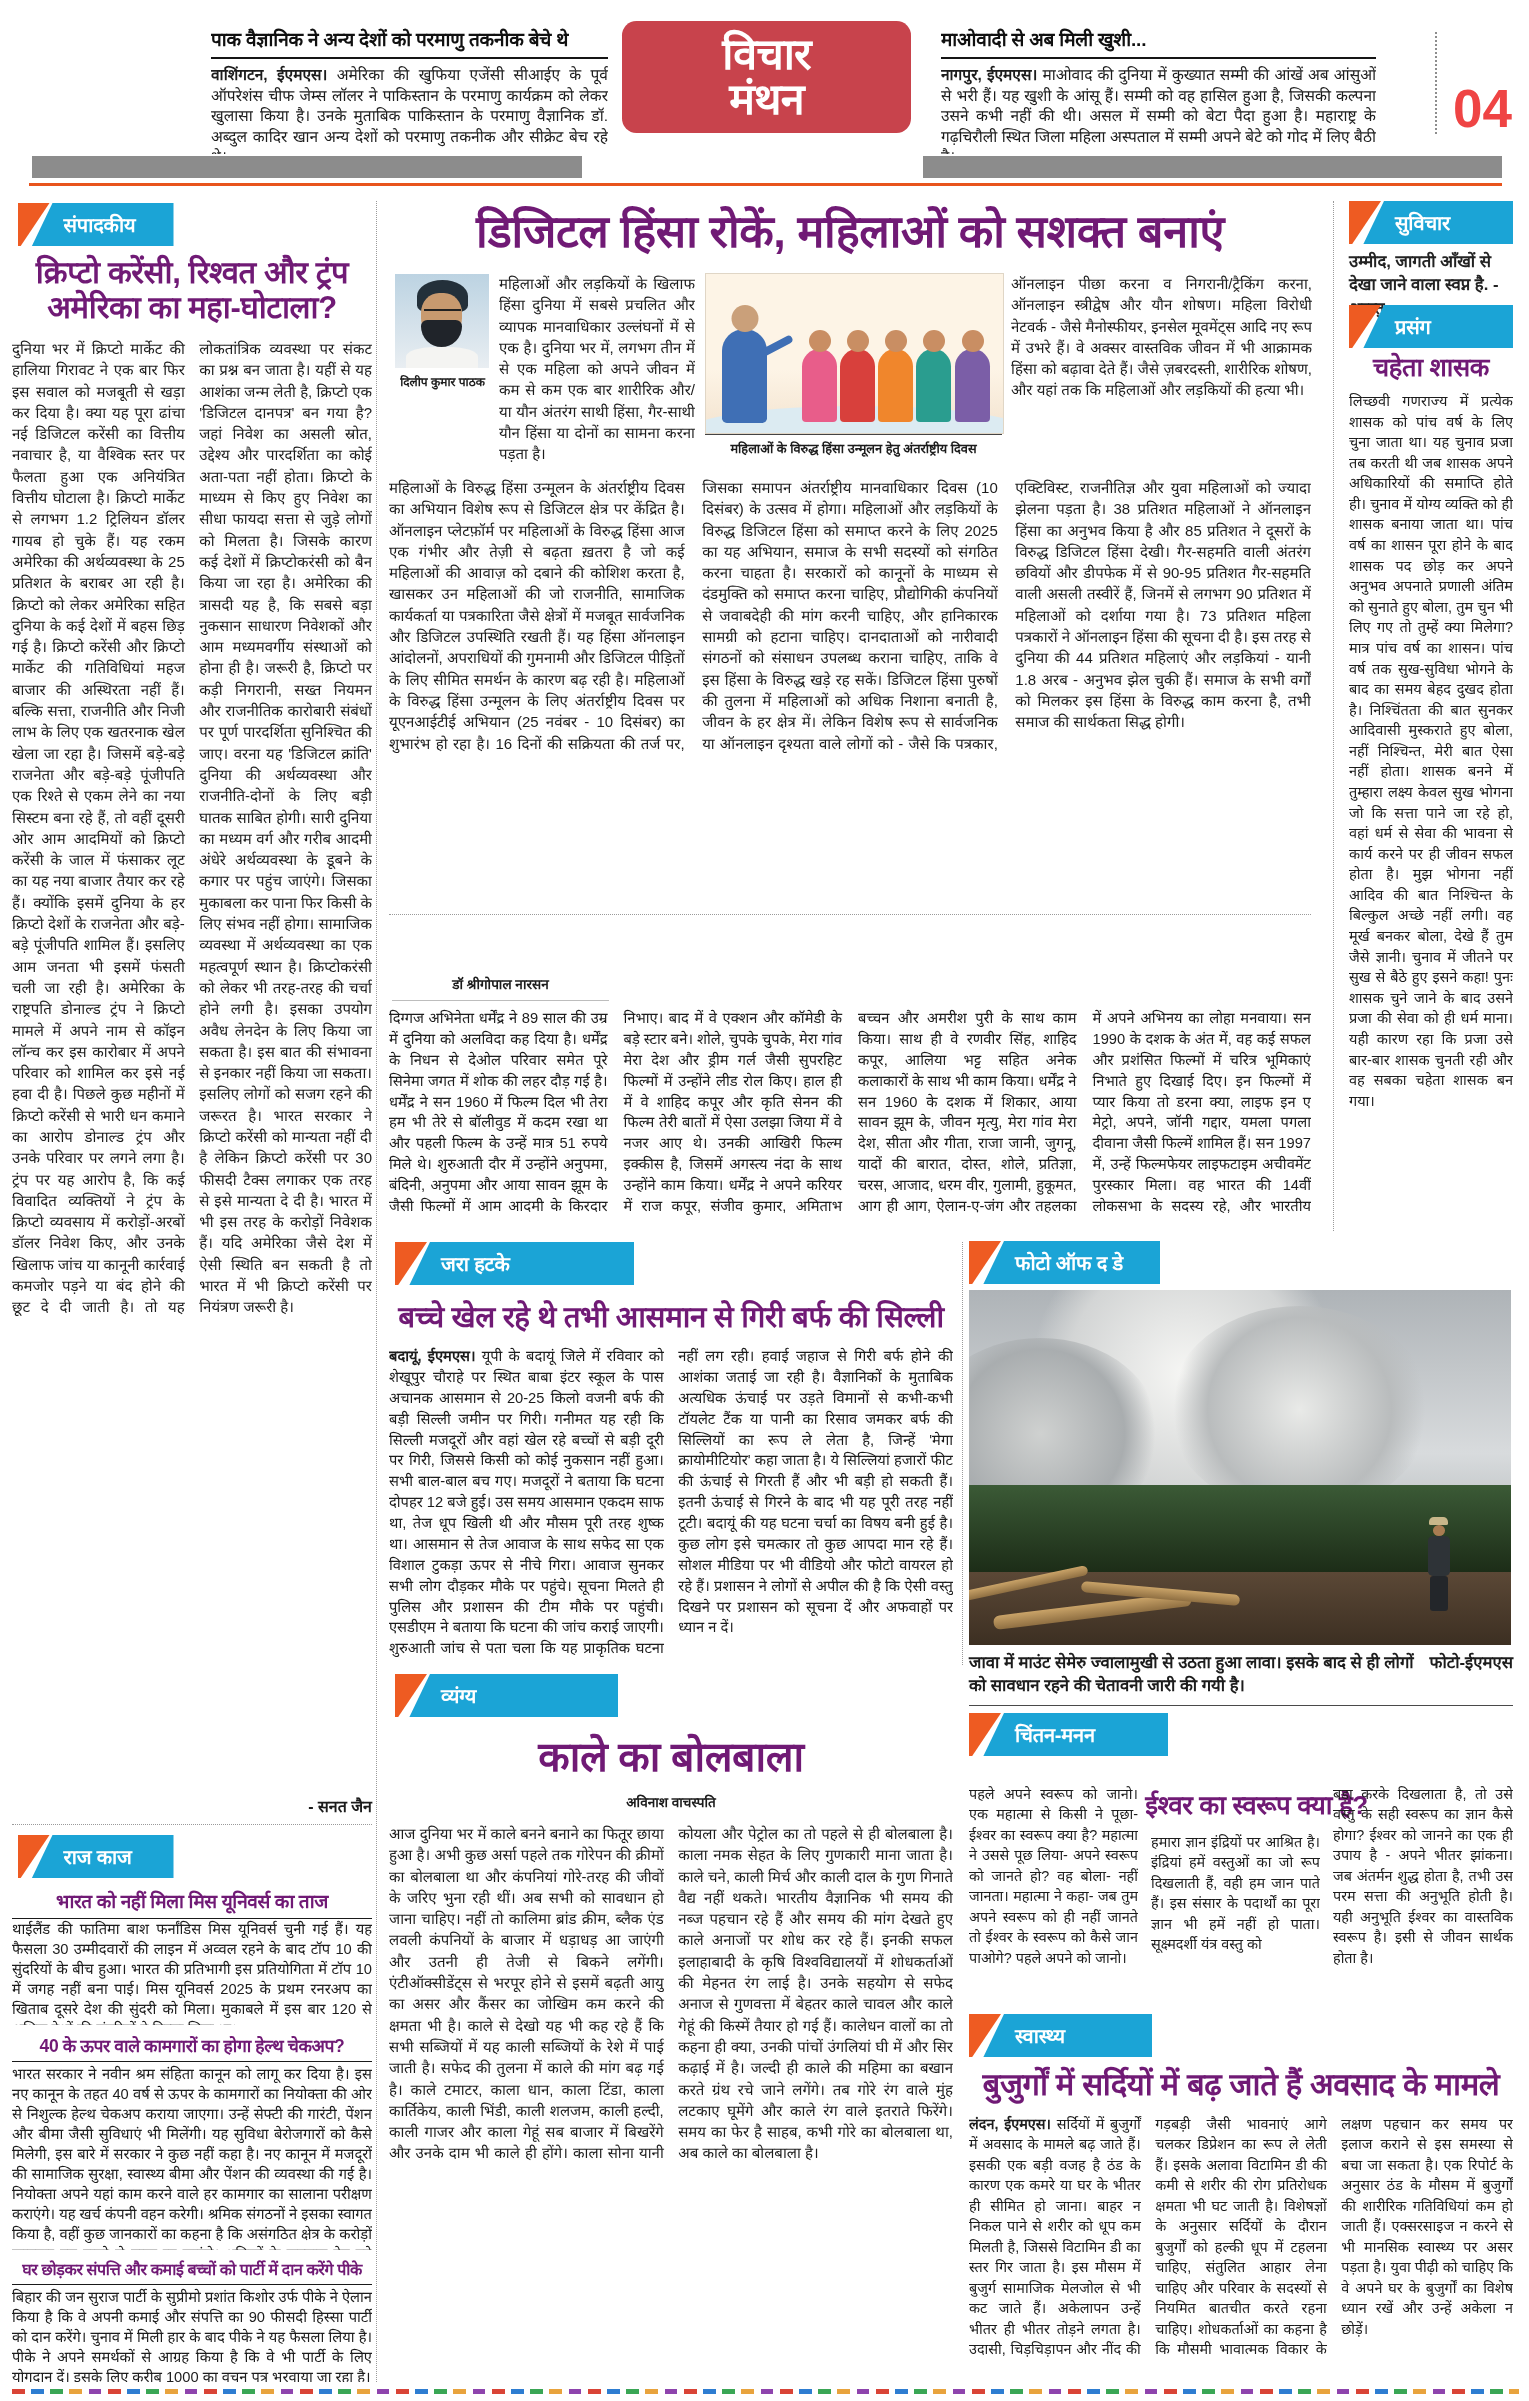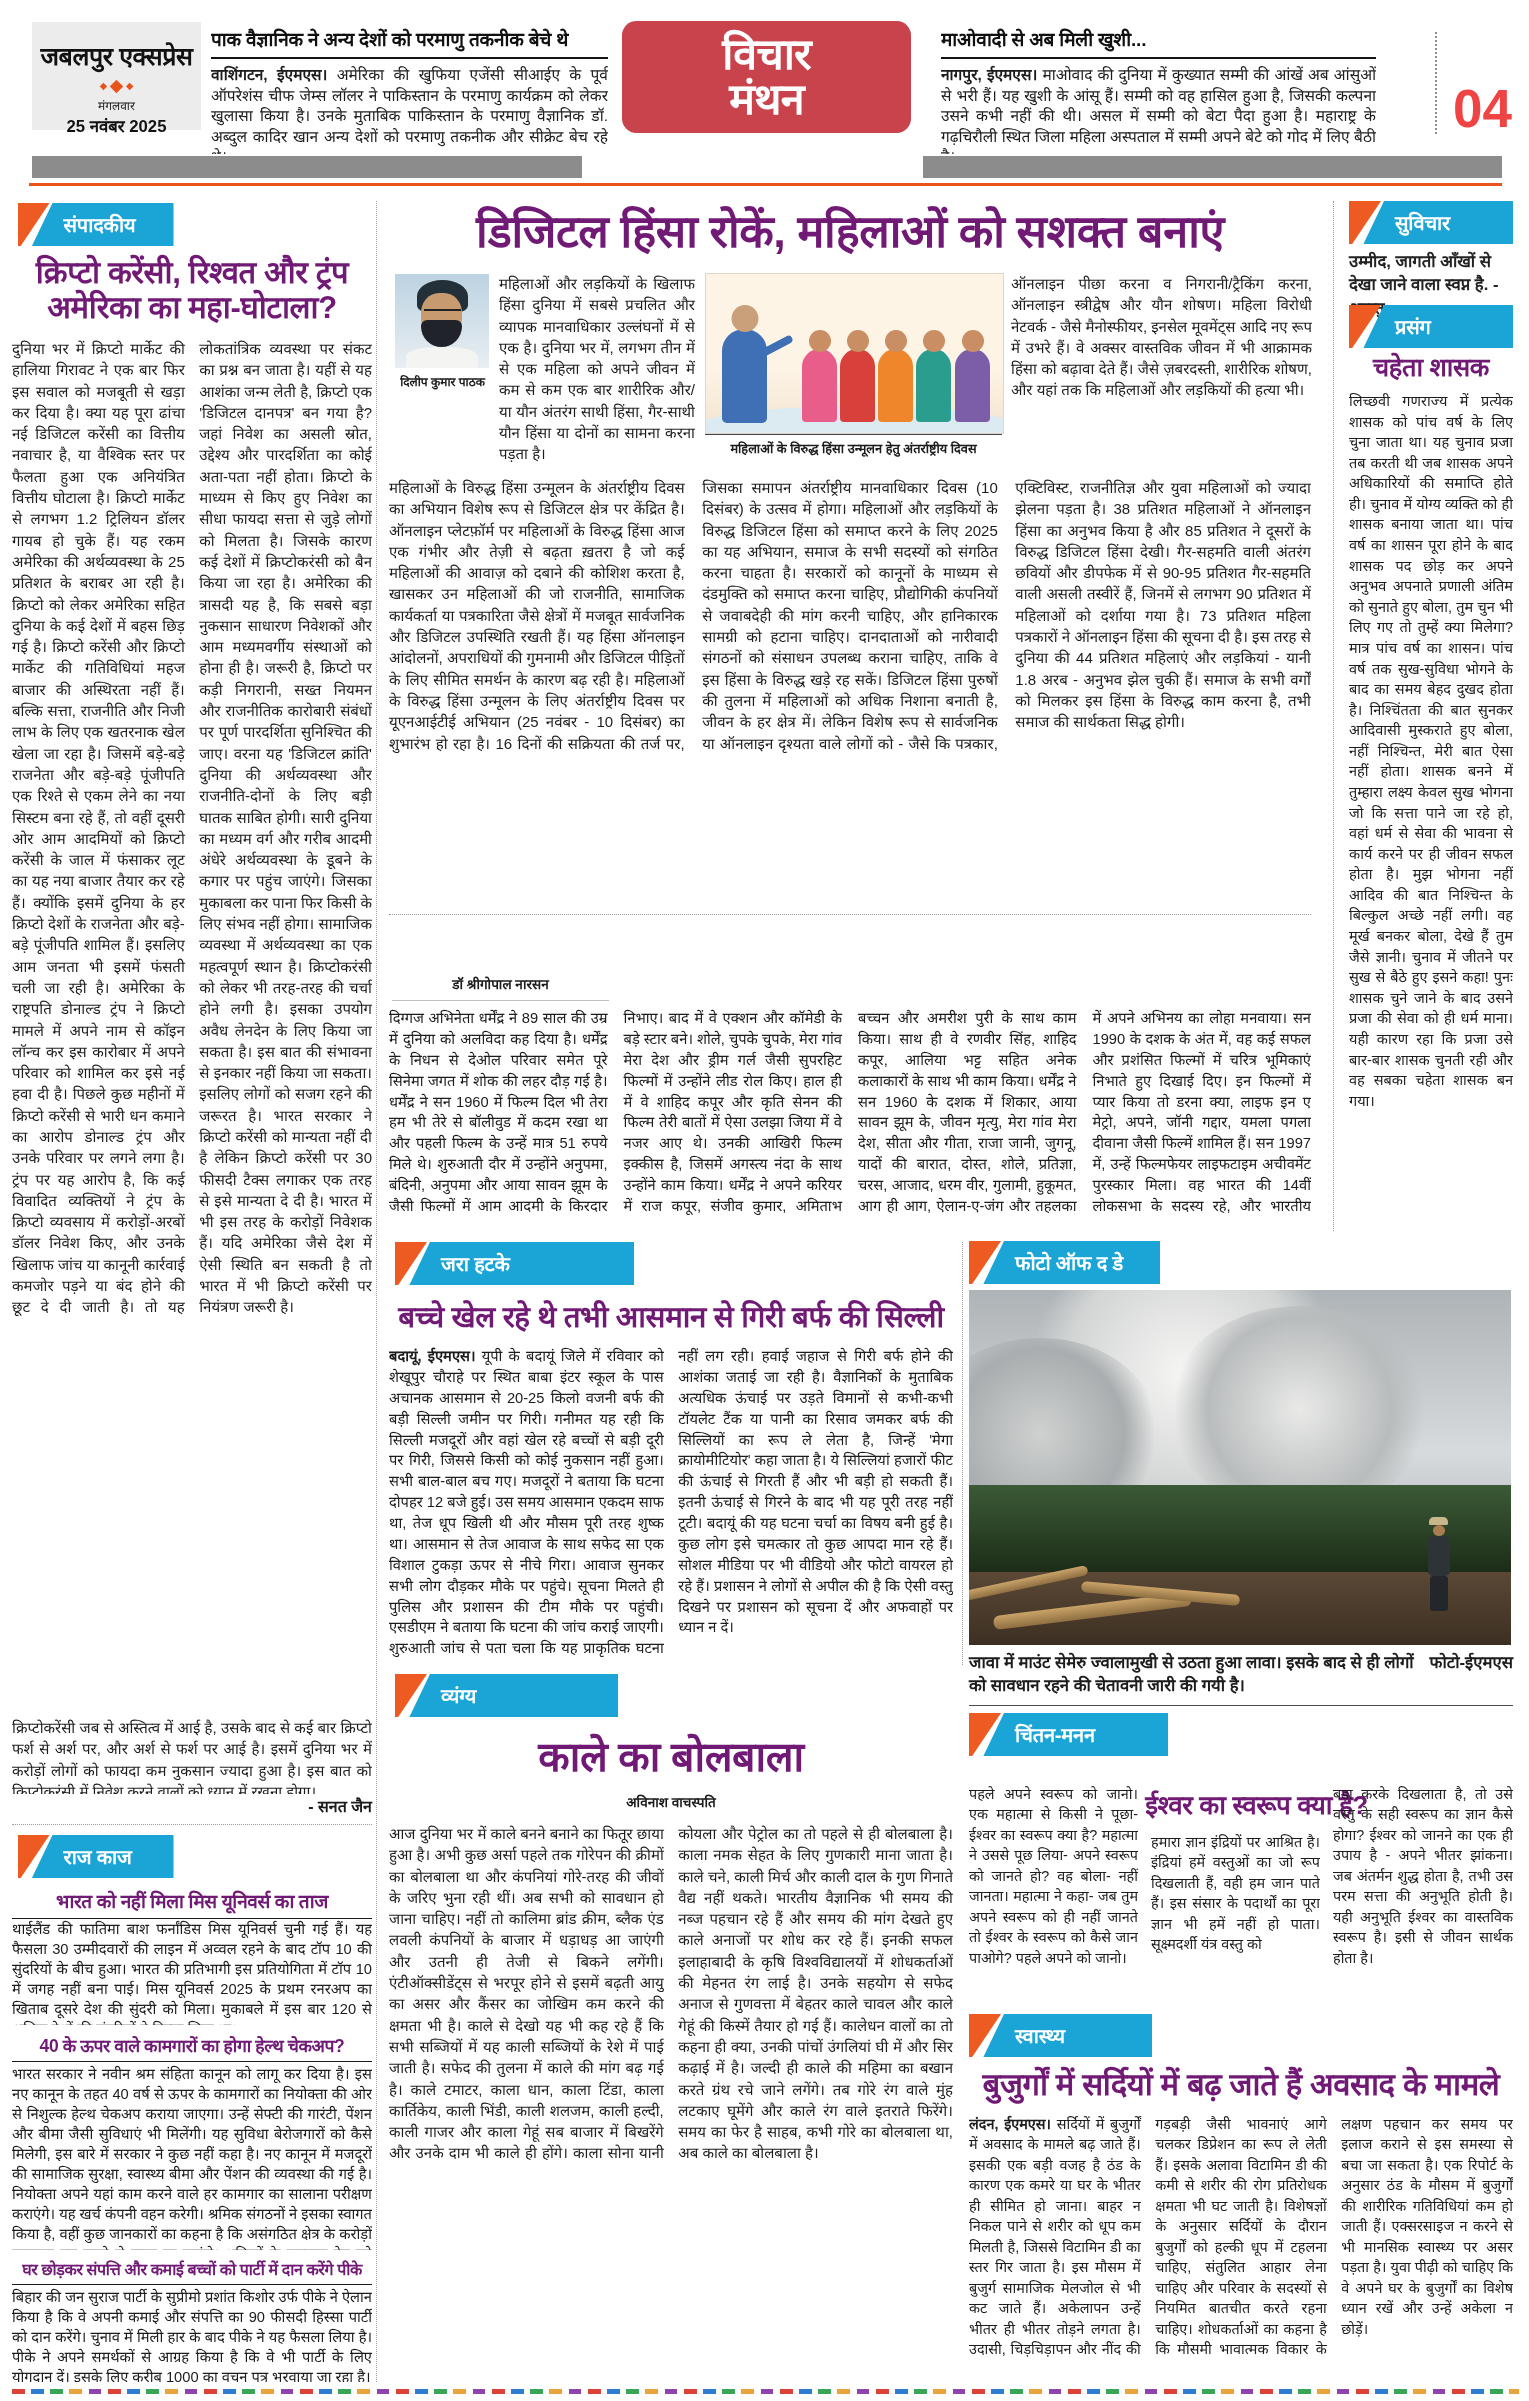--- a/index.html
+++ b/index.html
@@ -113,26 +113,20 @@
   .rk-b{width:360px;left:12px;font-size:14.7px;line-height:1.36;text-align:justify;overflow:hidden;}
   
   .bottom-strip{left:12px;top:2389px;width:1507px;height:4.8px;
     background:repeating-linear-gradient(90deg,#d94436 0 12.8px,#fff 12.8px 19px,#2e7dd1 19px 32px,#fff 32px 38px,#3aa655 38px 51px,#fff 51px 57px,#e8a33d 57px 70px,#fff 70px 77px,#8e44ad 77px 89px,#fff 89px 96px);}
 </style>
 </head>
 <body>
 
 <div id="page">
 
-  <div class="abs masthead">
-    <div class="m-name">जबलपुर एक्सप्रेस</div>
-    <div class="m-diam"><span>◆</span> <span class="big">◆</span> <span>◆</span></div>
-    <div class="m-day">मंगलवार</div>
-    <div class="m-date">25 नवंबर 2025</div>
-  </div>
 
   <div class="abs brief" style="left:211px;width:397px;">
     <div class="brief-h">पाक वैज्ञानिक ने अन्य देशों को परमाणु तकनीक बेचे थे</div>
     <div class="brief-b"><b class="dateline">वाशिंगटन, ईएमएस।</b> <span>अमेरिका की खुफिया एजेंसी सीआईए के पूर्व ऑपरेशंस चीफ जेम्स लॉलर ने पाकिस्तान के परमाणु कार्यक्रम को लेकर खुलासा किया है। उनके मुताबिक पाकिस्तान के परमाणु वैज्ञानिक डॉ. अब्दुल कादिर खान अन्य देशों को परमाणु तकनीक और सीक्रेट बेच रहे थे।</span></div>
   </div>
 
   <div class="abs title-box">
     <div>विचार</div>
     <div>मंथन</div>
   </div>
@@ -148,21 +142,20 @@
   <div class="abs gray-bar" style="left:32px;width:550px;"></div>
   <div class="abs gray-bar" style="left:923px;width:579px;"></div>
   <div class="abs orange-rule"></div>
 
   <div class="abs sec-label" style="left:17.5px;top:203px;width:156px;">
     <span class="tri"></span>
     <span class="lbl">संपादकीय</span>
   </div>
   <div class="abs headline edit-head">क्रिप्टो करेंसी, रिश्वत और ट्रंप अमेरिका का महा-घोटाला?</div>
   <div class="abs bodytxt cols2 edit-body">दुनिया भर में क्रिप्टो मार्केट की हालिया गिरावट ने एक बार फिर इस सवाल को मजबूती से खड़ा कर दिया है। क्या यह पूरा ढांचा नई डिजिटल करेंसी का वित्तीय नवाचार है, या वैश्विक स्तर पर फैलता हुआ एक अनियंत्रित वित्तीय घोटाला है। क्रिप्टो मार्केट से लगभग 1.2 ट्रिलियन डॉलर गायब हो चुके हैं। यह रकम अमेरिका की अर्थव्यवस्था के 25 प्रतिशत के बराबर आ रही है। क्रिप्टो को लेकर अमेरिका सहित दुनिया के कई देशों में बहस छिड़ गई है। क्रिप्टो करेंसी और क्रिप्टो मार्केट की गतिविधियां महज बाजार की अस्थिरता नहीं हैं। बल्कि सत्ता, राजनीति और निजी लाभ के लिए एक खतरनाक खेल खेला जा रहा है। जिसमें बड़े-बड़े राजनेता और बड़े-बड़े पूंजीपति एक रिश्ते से एकम लेने का नया सिस्टम बना रहे हैं, तो वहीं दूसरी ओर आम आदमियों को क्रिप्टो करेंसी के जाल में फंसाकर लूट का यह नया बाजार तैयार कर रहे हैं। क्योंकि इसमें दुनिया के हर क्रिप्टो देशों के राजनेता और बड़े-बड़े पूंजीपति शामिल हैं। इसलिए आम जनता भी इसमें फंसती चली जा रही है। अमेरिका के राष्ट्रपति डोनाल्ड ट्रंप ने क्रिप्टो मामले में अपने नाम से कॉइन लॉन्च कर इस कारोबार में अपने परिवार को शामिल कर इसे नई हवा दी है। पिछले कुछ महीनों में क्रिप्टो करेंसी से भारी धन कमाने का आरोप डोनाल्ड ट्रंप और उनके परिवार पर लगने लगा है। ट्रंप पर यह आरोप है, कि कई विवादित व्यक्तियों ने ट्रंप के क्रिप्टो व्यवसाय में करोड़ों-अरबों डॉलर निवेश किए, और उनके खिलाफ जांच या कानूनी कार्रवाई कमजोर पड़ने या बंद होने की छूट दे दी जाती है। तो यह लोकतांत्रिक व्यवस्था पर संकट का प्रश्न बन जाता है। यहीं से यह आशंका जन्म लेती है, क्रिप्टो एक 'डिजिटल दानपत्र' बन गया है? जहां निवेश का असली स्रोत, उद्देश्य और पारदर्शिता का कोई अता-पता नहीं होता। क्रिप्टो के माध्यम से किए हुए निवेश का सीधा फायदा सत्ता से जुड़े लोगों को मिलता है। जिसके कारण कई देशों में क्रिप्टोकरंसी को बैन किया जा रहा है। अमेरिका की त्रासदी यह है, कि सबसे बड़ा नुकसान साधारण निवेशकों और आम मध्यमवर्गीय संस्थाओं को होना ही है। जरूरी है, क्रिप्टो पर कड़ी निगरानी, सख्त नियमन और राजनीतिक कारोबारी संबंधों पर पूर्ण पारदर्शिता सुनिश्चित की जाए। वरना यह 'डिजिटल क्रांति' दुनिया की अर्थव्यवस्था और राजनीति-दोनों के लिए बड़ी घातक साबित होगी। सारी दुनिया का मध्यम वर्ग और गरीब आदमी अंधेरे अर्थव्यवस्था के डूबने के कगार पर पहुंच जाएंगे। जिसका मुकाबला कर पाना फिर किसी के लिए संभव नहीं होगा। सामाजिक व्यवस्था में अर्थव्यवस्था का एक महत्वपूर्ण स्थान है। क्रिप्टोकरंसी को लेकर भी तरह-तरह की चर्चा होने लगी है। इसका उपयोग अवैध लेनदेन के लिए किया जा सकता है। इस बात की संभावना से इनकार नहीं किया जा सकता। इसलिए लोगों को सजग रहने की जरूरत है। भारत सरकार ने क्रिप्टो करेंसी को मान्यता नहीं दी है लेकिन क्रिप्टो करेंसी पर 30 फीसदी टैक्स लगाकर एक तरह से इसे मान्यता दे दी है। भारत में भी इस तरह के करोड़ों निवेशक हैं। यदि अमेरिका जैसे देश में ऐसी स्थिति बन सकती है तो भारत में भी क्रिप्टो करेंसी पर नियंत्रण जरूरी है।</div>
-  <div class="abs bodytxt edit-close">क्रिप्टोकरेंसी जब से अस्तित्व में आई है, उसके बाद से कई बार क्रिप्टो फर्श से अर्श पर, और अर्श से फर्श पर आई है। इसमें दुनिया भर में करोड़ों लोगों को फायदा कम नुकसान ज्यादा हुआ है। इस बात को क्रिप्टोकरंसी में निवेश करने वालों को ध्यान में रखना होगा।</div>
   <div class="abs edit-sign">- सनत जैन</div>
 
   <div class="abs hdot" style="left:12px;top:1824px;width:360px;"></div>
 
   <div class="abs sec-label" style="left:17.5px;top:1835px;width:156px;">
     <span class="tri"></span>
     <span class="lbl">राज काज</span>
   </div>
   <div class="abs headline underhead rk-h" style="top:1888px;font-size:19px;">भारत को नहीं मिला मिस यूनिवर्स का ताज</div>
   <div class="abs rk-b" style="top:1920px;height:105px;">थाईलैंड की फातिमा बाश फर्नांडिस मिस यूनिवर्स चुनी गई हैं। यह फैसला 30 उम्मीदवारों की लाइन में अव्वल रहने के बाद टॉप 10 की सुंदरियों के बीच हुआ। भारत की प्रतिभागी इस प्रतियोगिता में टॉप 10 में जगह नहीं बना पाई। मिस यूनिवर्स 2025 के प्रथम रनरअप का खिताब दूसरे देश की सुंदरी को मिला। मुकाबले में इस बार 120 से अधिक देशों की सुंदरियों ने हिस्सा लिया था।</div>

